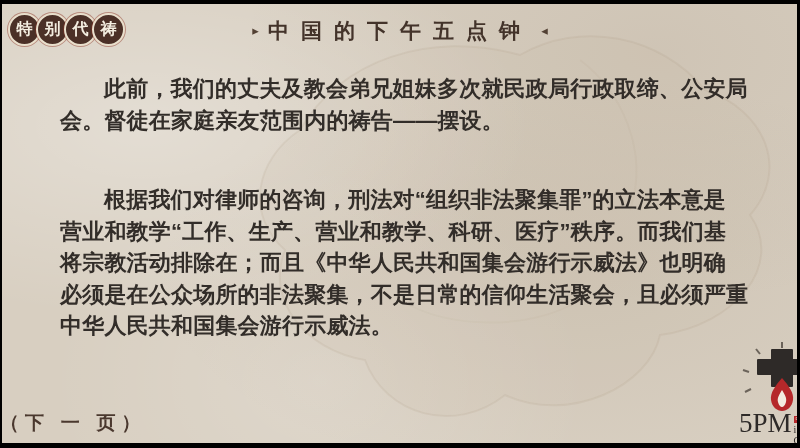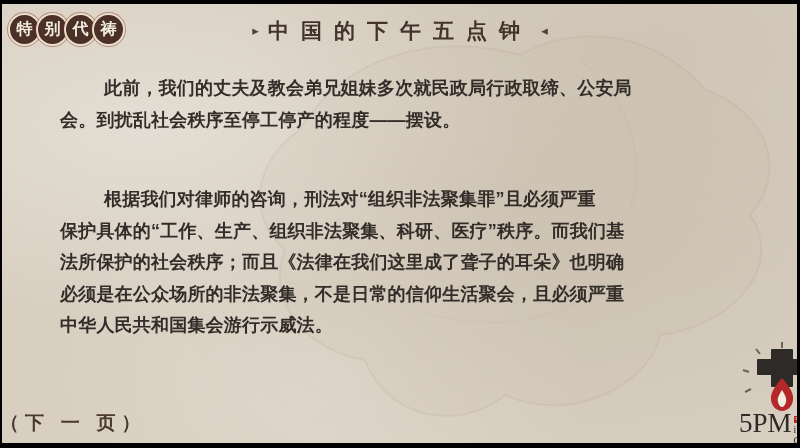--- a/index.html
+++ b/index.html
@@ -39,21 +39,21 @@
     position:absolute;left:0;right:0;top:17px;
     text-align:center;color:#43332a;
     font-family:"Liberation Serif","DejaVu Serif",serif;
     font-size:21px;font-weight:700;
   }
   .slide-title .arrow{font-size:13px;vertical-align:3px;color:#524033;}
   .slide-title .ttl{letter-spacing:12px;margin:0 4px;}
 
   
   .para{position:absolute;left:60px;width:690px;color:#322d29;
-    font-size:18px;font-weight:700;line-height:31.5px;letter-spacing:0.2px;}
+    font-size:22px;font-weight:700;line-height:31.5px;letter-spacing:0.2px;}
   .para-1{top:73px;}
   .para-2{top:184px;}
   .para .line{white-space:nowrap;}
   .para .line.indent{padding-left:44px;}
 
   
   .next-page{
     position:absolute;left:0;right:0;top:410px;text-align:left;
     color:#4a382e;font-family:"Liberation Serif","DejaVu Serif",serif;
     font-size:19px;font-weight:700;letter-spacing:6px;
@@ -87,27 +87,27 @@
   </div>
 
   <div class="slide-title">
     <span class="arrow">▸</span>
     <span class="ttl">中国的下午五点钟</span>
     <span class="arrow">◂</span>
   </div>
 
   <div class="para para-1">
     <div class="line indent">此前，我们的丈夫及教会弟兄姐妹多次就民政局行政取缔、公安局</div>
-    <div class="line">会。到扰乱社会秩序至停工停产的程度——摆设。</div>
+    <div class="line">会。督徒在家庭亲友范围内的祷告——摆设。</div>
   </div>
 
   <div class="para para-2">
-    <div class="line indent">根据我们对律师的咨询，刑法对“组织非法聚集罪”且必须严重</div>
-    <div class="line">保护具体的“工作、生产、组织非法聚集、科研、医疗”秩序。而我们基</div>
-    <div class="line">法所保护的社会秩序；而且《法律在我们这里成了聋子的耳朵》也明确</div>
+    <div class="line indent">根据我们对律师的咨询，刑法对“组织非法聚集罪”的立法本意是</div>
+    <div class="line">营业和教学“工作、生产、营业和教学、科研、医疗”秩序。而我们基</div>
+    <div class="line">将宗教活动排除在；而且《中华人民共和国集会游行示威法》也明确</div>
     <div class="line">必须是在公众场所的非法聚集，不是日常的信仰生活聚会，且必须严重</div>
     <div class="line">中华人民共和国集会游行示威法。</div>
   </div>
 
   <div class="next-page">（下 一 页）</div>
 
   <div class="logo">
     <svg width="102" height="72" viewBox="0 0 102 72">
 
       <g stroke="#6b635a" stroke-width="2">

